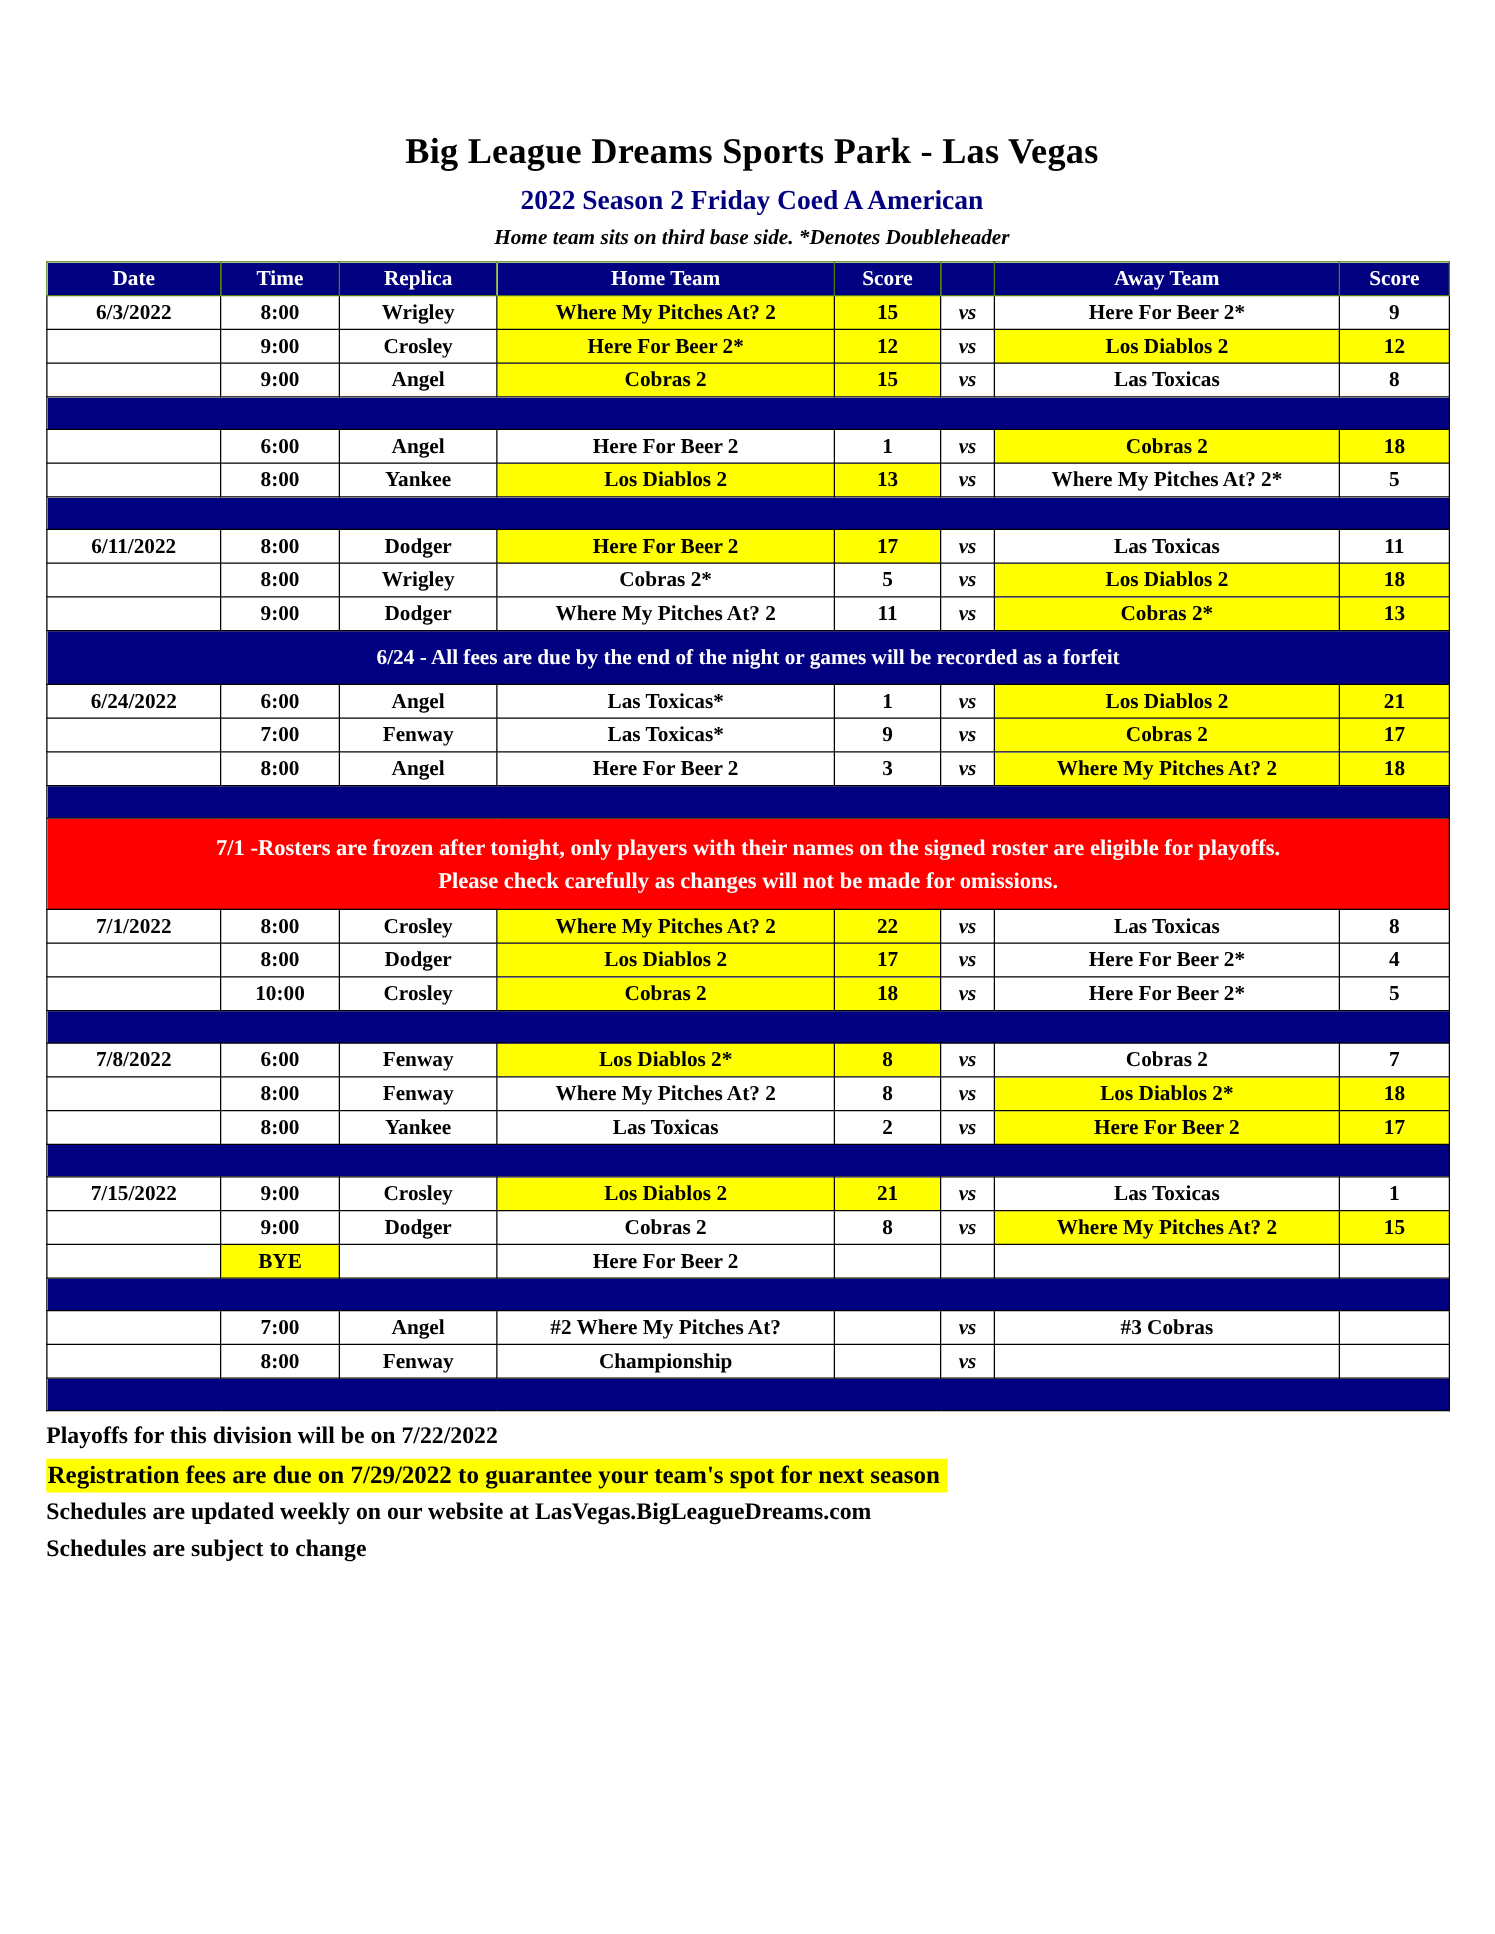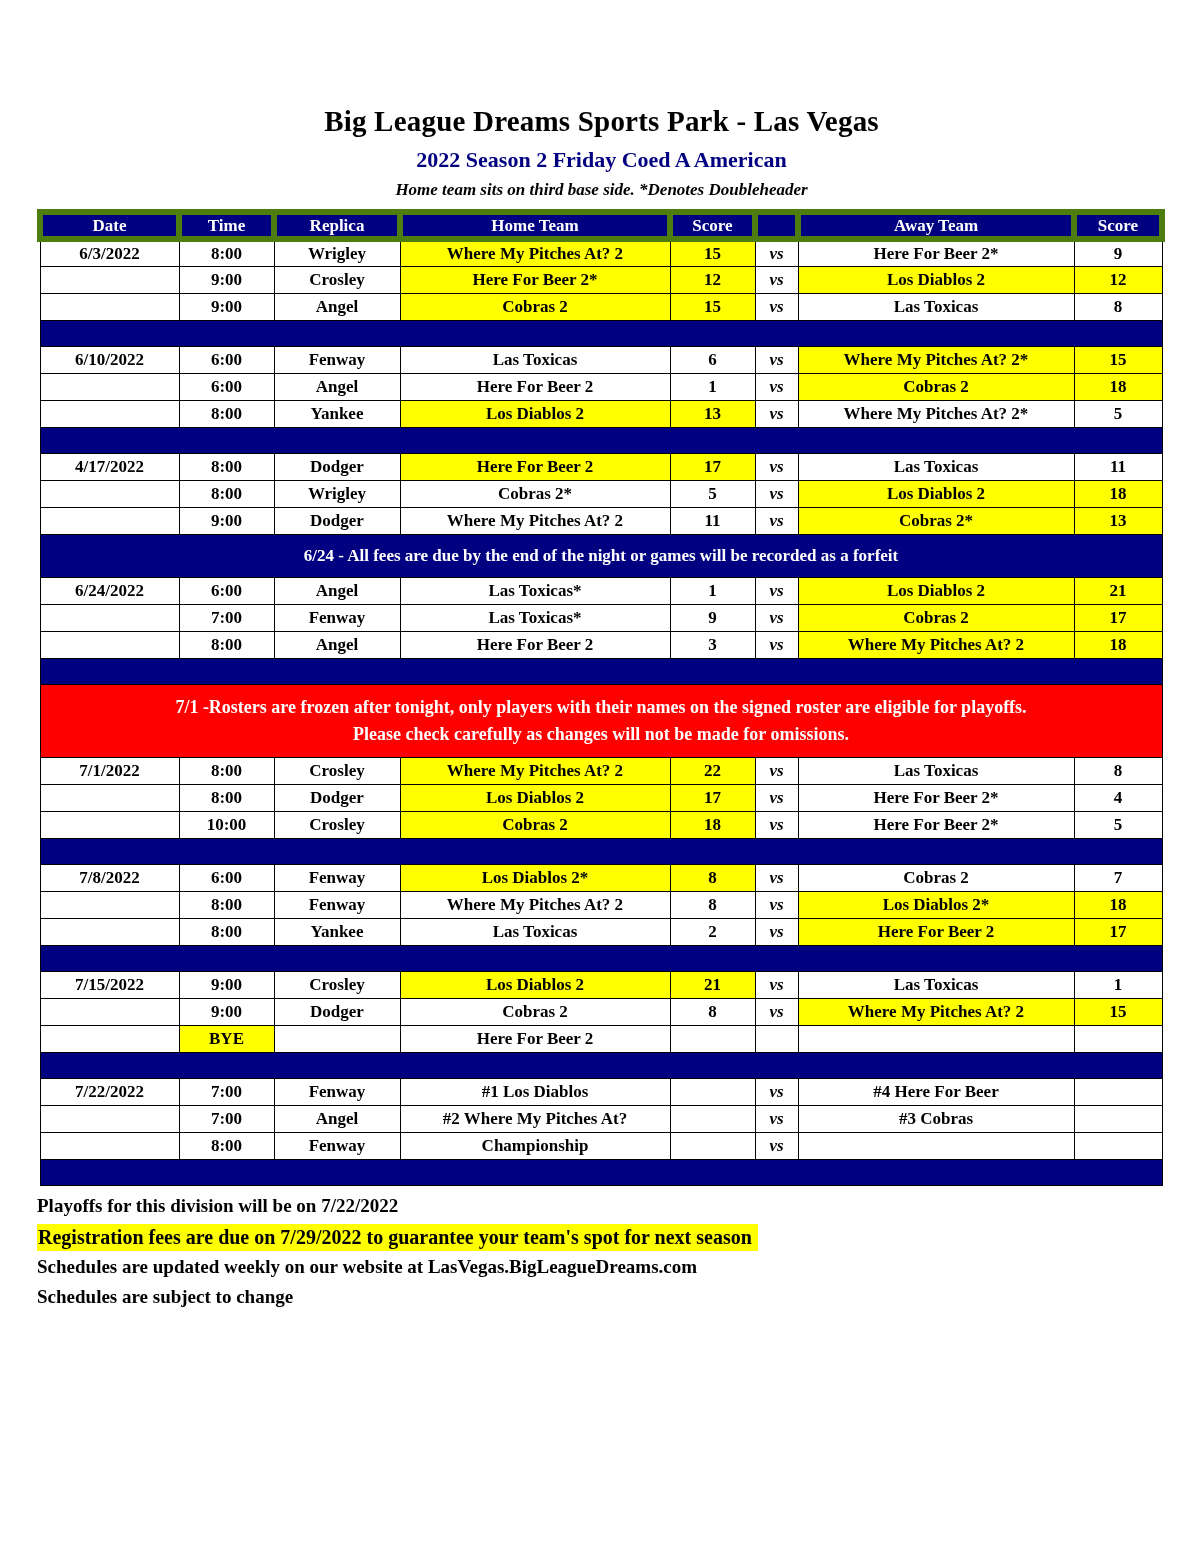--- a/index.html
+++ b/index.html
@@ -38,21 +38,21 @@
     border-collapse: collapse;
     table-layout: fixed;
     width: 1122px;
   }
   table.schedule th {
     background: var(--navy);
     color: #fff;
     font-weight: bold;
     font-size: 17px;
     height: 27px;
-    border: 6px solid #4d7c0f;
+    border: 1px solid #4d7c0f;
     text-align: center;
     white-space: nowrap;
     overflow: hidden;
   }
   table.schedule td {
     border: 1px solid #000;
     height: 27px;
     text-align: center;
     font-weight: bold;
     font-size: 17px;
@@ -150,30 +150,20 @@
           <td class="hl">Cobras 2</td>
           <td class="hl">15</td>
           <td class="vs">vs</td>
           <td>Las Toxicas</td>
           <td>8</td>
         </tr>
         <tr class="sep">
           <td colspan="8"></td>
         </tr>
         <tr class="game">
-          <td>6/10/2022</td>
-          <td>6:00</td>
-          <td>Fenway</td>
-          <td>Las Toxicas</td>
-          <td>6</td>
-          <td class="vs">vs</td>
-          <td class="hl">Where My Pitches At? 2*</td>
-          <td class="hl">15</td>
-        </tr>
-        <tr class="game">
           <td></td>
           <td>6:00</td>
           <td>Angel</td>
           <td>Here For Beer 2</td>
           <td>1</td>
           <td class="vs">vs</td>
           <td class="hl">Cobras 2</td>
           <td class="hl">18</td>
         </tr>
         <tr class="game">
@@ -183,21 +173,21 @@
           <td class="hl">Los Diablos 2</td>
           <td class="hl">13</td>
           <td class="vs">vs</td>
           <td>Where My Pitches At? 2*</td>
           <td>5</td>
         </tr>
         <tr class="sep">
           <td colspan="8"></td>
         </tr>
         <tr class="game">
-          <td>4/17/2022</td>
+          <td>6/11/2022</td>
           <td>8:00</td>
           <td>Dodger</td>
           <td class="hl">Here For Beer 2</td>
           <td class="hl">17</td>
           <td class="vs">vs</td>
           <td>Las Toxicas</td>
           <td>11</td>
         </tr>
         <tr class="game">
           <td></td>
@@ -354,30 +344,20 @@
           <td class="hl">BYE</td>
           <td></td>
           <td>Here For Beer 2</td>
           <td></td>
           <td class="vs"></td>
           <td></td>
           <td></td>
         </tr>
         <tr class="sep">
           <td colspan="8"></td>
-        </tr>
-        <tr class="game">
-          <td>7/22/2022</td>
-          <td>7:00</td>
-          <td>Fenway</td>
-          <td>#1 Los Diablos</td>
-          <td></td>
-          <td class="vs">vs</td>
-          <td>#4 Here For Beer</td>
-          <td></td>
         </tr>
         <tr class="game">
           <td></td>
           <td>7:00</td>
           <td>Angel</td>
           <td>#2 Where My Pitches At?</td>
           <td></td>
           <td class="vs">vs</td>
           <td>#3 Cobras</td>
           <td></td>

